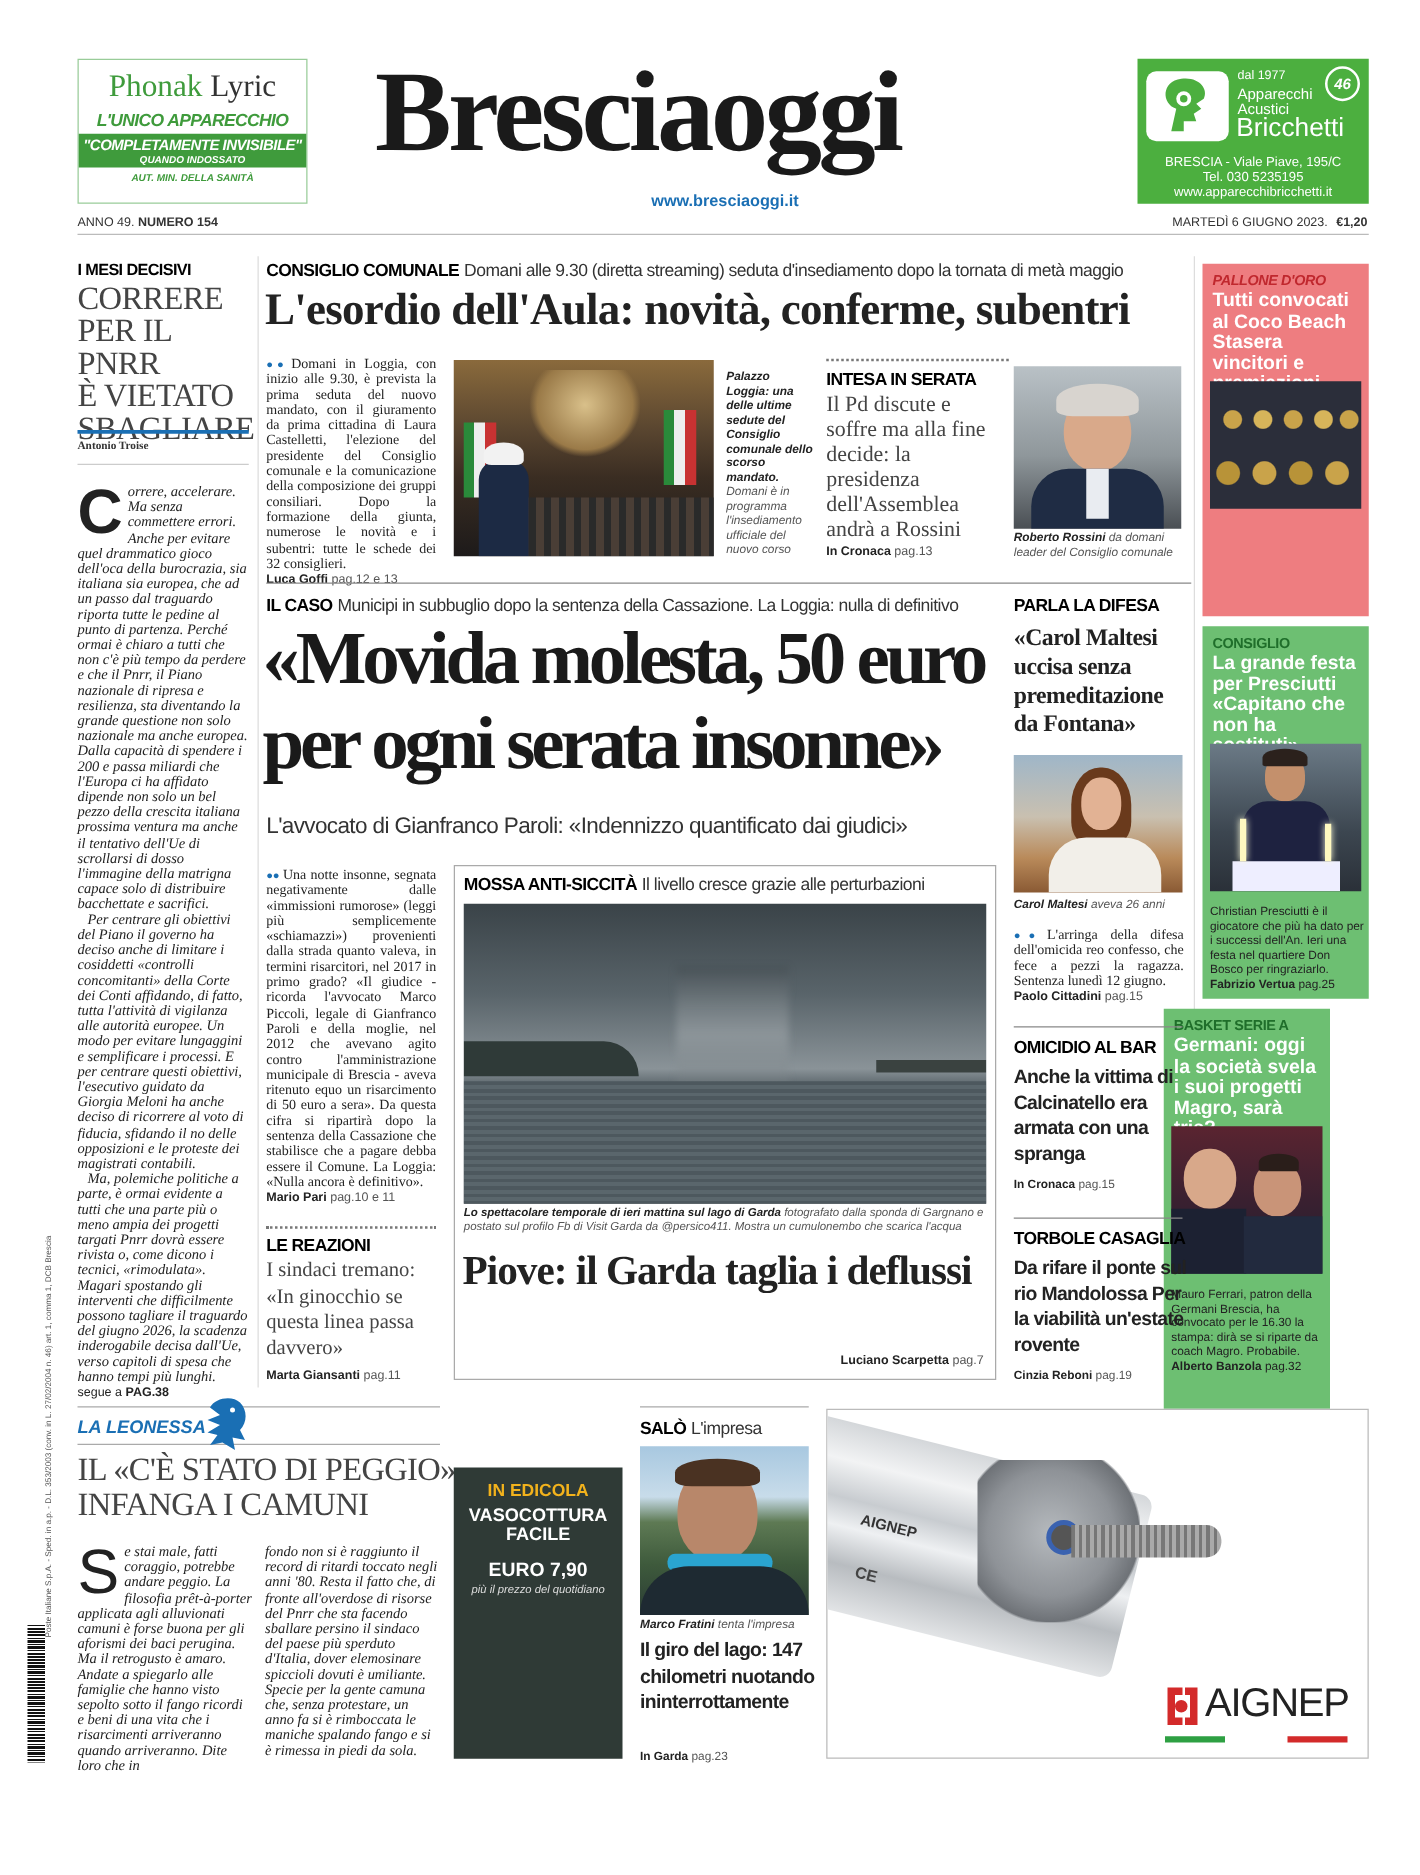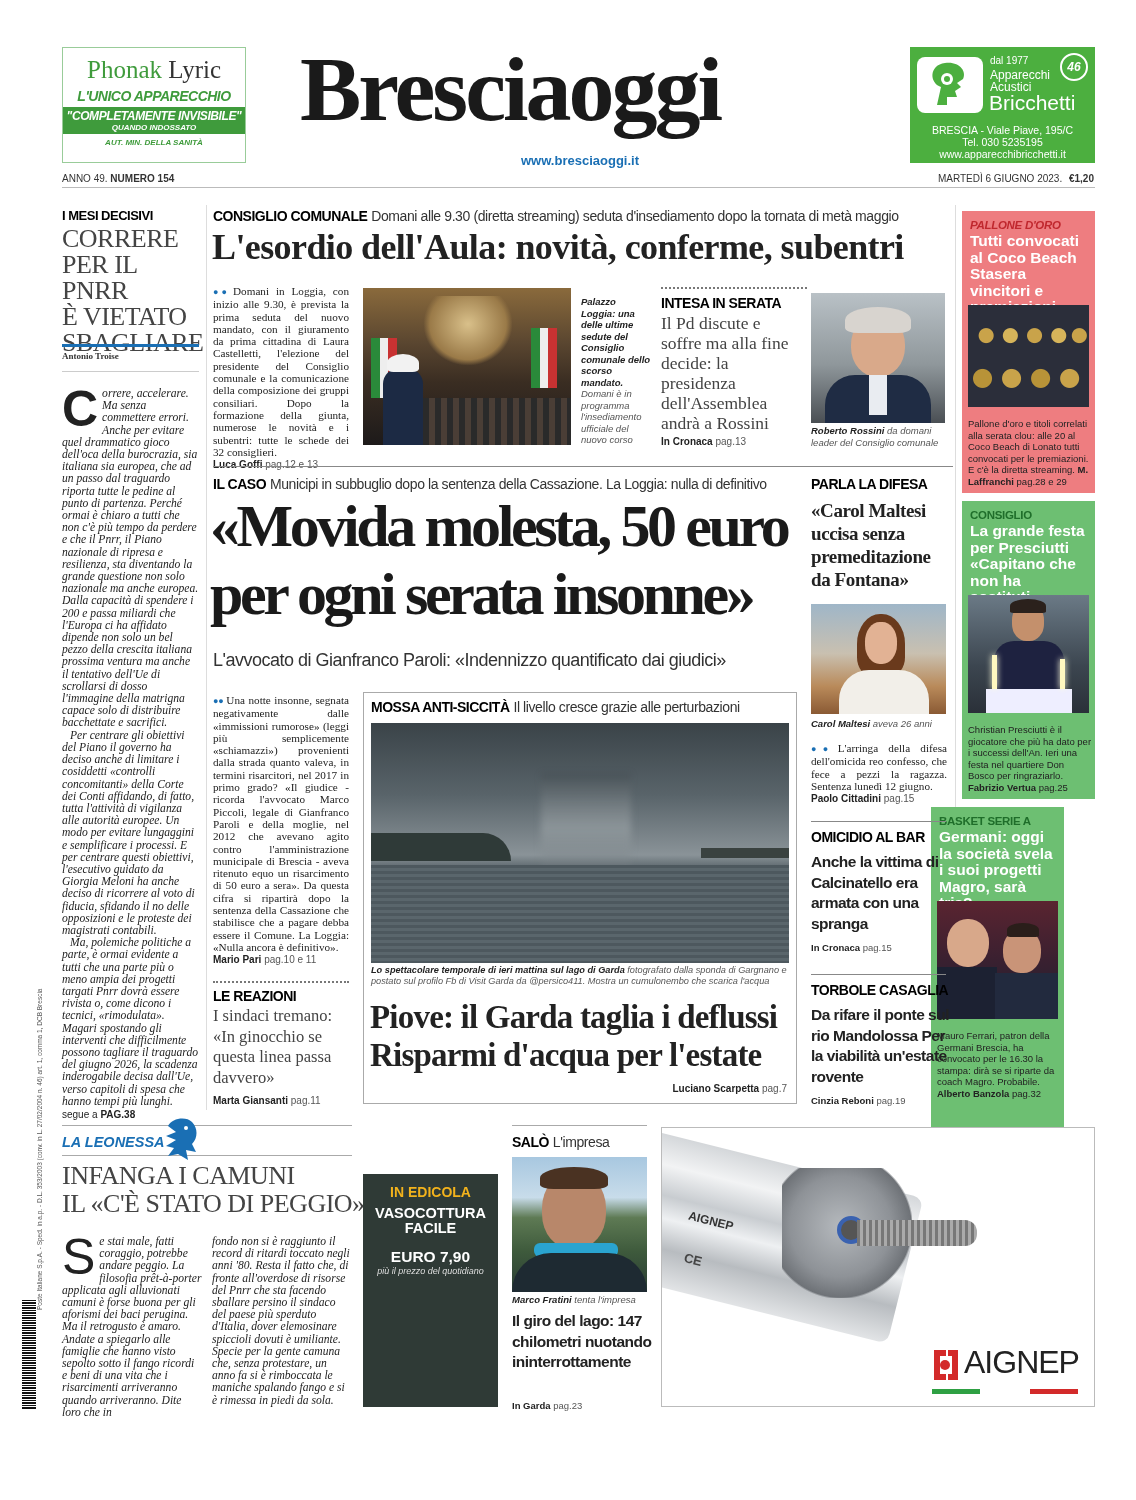--- a/index.html
+++ b/index.html
@@ -142,24 +142,20 @@
 </div>
 
 <div class="hr" style="left:213px;top:466px;width:740px;background:#888"></div>
 
 <div class="side-box" style="left: 962px; top: 211px; width: 133px; height: 282px; background: rgb(238, 125, 128);">
   <div class="sk" style="color: rgb(192, 40, 46); font-style: italic;">PALLONE D'ORO</div>
   <div class="st">Tutti convocati al Coco Beach Stasera vincitori e premiazioni</div>
   <div class="photo" style="left:6px;top:94px;width:121px;height:102px;background:#2b2e3a">
     <div style="position:absolute;inset:0;background:radial-gradient(circle at 15% 30%,#c9a34a 0 7px,transparent 8px),radial-gradient(circle at 35% 30%,#d6b45a 0 7px,transparent 8px),radial-gradient(circle at 55% 30%,#c9a34a 0 7px,transparent 8px),radial-gradient(circle at 75% 30%,#d6b45a 0 7px,transparent 8px),radial-gradient(circle at 92% 30%,#c9a34a 0 7px,transparent 8px),radial-gradient(circle at 12% 72%,#b89338 0 9px,transparent 10px),radial-gradient(circle at 36% 72%,#c9a34a 0 9px,transparent 10px),radial-gradient(circle at 60% 72%,#b89338 0 9px,transparent 10px),radial-gradient(circle at 84% 72%,#c9a34a 0 9px,transparent 10px)"></div>
   </div>
-  <div class="sc" style="position:absolute;left:6px;top:202px;width:124px">
-    <span>Pallone d'oro e titoli correlati alla serata clou: alle 20 al Coco Beach di Lonato tutti convocati per le premiazioni. E c'è la diretta streaming.</span>
-    <b>M. Laffranchi</b> <span>pag.28 e 29</span>
-  </div>
 </div>
 
 <div class="side-box" style="left: 962px; top: 501px; width: 133px; height: 298px; background: rgb(109, 191, 114);">
   <div class="sk" style="color: rgb(31, 110, 42);">CONSIGLIO</div>
   <div class="st">La grande festa per Presciutti «Capitano che non ha sostituti»</div>
   <div class="photo" style="left:6px;top:94px;width:121px;height:118px;background:linear-gradient(180deg,#6b7a86 0%,#3c4650 60%,#2a3038 100%)">
     <div style="position:absolute;left:44px;top:8px;width:32px;height:38px;background:#c4906c;border-radius:45%"></div>
     <div style="position:absolute;left:42px;top:4px;width:36px;height:14px;background:#2b211c;border-radius:50% 50% 10% 10%"></div>
     <div style="position:absolute;left:26px;top:46px;width:70px;height:60px;background:#1e2240;border-radius:20px 20px 0 0"></div>
     <div style="position:absolute;left:18px;top:94px;width:86px;height:24px;background:#eef;"></div>
@@ -222,21 +218,20 @@
   <div style="position:absolute;left:0;top:110px;width:140px;height:28px;background:#2f3a38;border-radius:0 60px 0 0"></div>
   <div style="position:absolute;left:330px;top:125px;width:88px;height:10px;background:#3a4240"></div>
   <div style="position:absolute;left:0;top:142px;width:418px;height:98px;background:repeating-linear-gradient(180deg,#4d585e 0 3px,#5a666c 3px 6px)"></div>
 </div>
 <div class="abs" style="left:371px;top:965px;width:420px;font-size:9.2px;line-height:11px;font-style:italic">
   <b style="color:#222">Lo spettacolare temporale di ieri mattina sul lago di Garda</b>
   <span style="color:#555">fotografato dalla sponda di Gargnano e postato sul profilo Fb di Visit Garda da @persico411. Mostra un cumulonembo che scarica l'acqua</span>
 </div>
 <div class="abs lserif" style="left:370px;top:998px;width:424px;font-weight:700;font-size:33px;line-height:38px;letter-spacing:-0.8px;color:#222;white-space:nowrap">
   <div>Piove: il Garda taglia i deflussi</div>
-  <div>Risparmi d'acqua per l'estate</div>
 </div>
 <div class="abs byline" style="right:349px;top:1083px;text-align:right">
   <b>Luciano Scarpetta</b> <span>pag.7</span>
 </div>
 
 <div class="abs kicker" style="left:811px;top:476px;font-size:14px">PARLA LA DIFESA</div>
 <div class="abs lserif" style="left:811px;top:499px;width:142px;font-weight:700;font-size:19px;line-height:23px;color:#222;letter-spacing:-0.4px">«Carol Maltesi uccisa senza premeditazione da Fontana»</div>
 <div class="photo" style="left:811px;top:604px;width:135px;height:110px;background:linear-gradient(180deg,#9fb6c8 0%,#c9c0b0 45%,#b98a5a 75%,#8a5a34 100%)">
   <div style="position:absolute;left:46px;top:10px;width:48px;height:62px;background:#6a3a1c;border-radius:48% 48% 30% 30%"></div>
   <div style="position:absolute;left:54px;top:18px;width:32px;height:42px;background:#e2b294;border-radius:46%"></div>
@@ -270,22 +265,22 @@
 <div class="hr" style="left:62px;top:1125px;width:290px;background:#aaa"></div>
 <div class="hr" style="left:62px;top:1155px;width:290px;background:#aaa"></div>
 <div class="abs" style="left:62px;top:1134px;font-size:14.5px;font-weight:700;font-style:italic;color:#1a6fb4">LA LEONESSA</div>
 <div class="abs" style="left:162px;top:1116px;width:38px;height:46px">
   <svg width="38" height="46" viewBox="0 0 38 46">
       <path d="M6 10 C10 2 24 0 30 6 C36 12 36 22 30 28 L34 36 L24 34 L26 44 L16 38 L6 40 L12 32 L4 30 L14 24 L4 20 L14 16 Z" fill="#1a6fb4"></path>
       <circle cx="24" cy="12" r="2" fill="#fff"></circle>
     </svg>
 </div>
 <div class="abs lserif" style="left:62px;top:1162px;width:300px;font-size:26px;line-height:28px;color:#444;letter-spacing:-0.5px;white-space:nowrap">
+  <div>IL «C'È STATO DI PEGGIO»</div>
   <div>INFANGA I CAMUNI</div>
-  <div>IL «C'È STATO DI PEGGIO»</div>
 </div>
 <div class="abs" style="left:62px;top:1236px;width:140px">
   <div style="float:left;font-family:'Liberation Sans',sans-serif;font-size:50px;line-height:42px;margin:0 4px 0 0;color:#222">S</div>
   <p class="italic-body">e stai male, fatti coraggio, potrebbe andare peggio. La filosofia prêt-à-porter applicata agli alluvionati camuni è forse buona per gli aforismi dei baci perugina. Ma il retrogusto è amaro. Andate a spiegarlo alle famiglie che hanno visto sepolto sotto il fango ricordi e beni di una vita che i risarcimenti arriveranno quando arriveranno. Dite loro che in</p>
 </div>
 <div class="abs italic-body" style="left:212px;top:1236px;width:140px">fondo non si è raggiunto il record di ritardi toccato negli anni '80. Resta il fatto che, di fronte all'overdose di risorse del Pnrr che sta facendo sballare persino il sindaco del paese più sperduto d'Italia, dover elemosinare spiccioli dovuti è umiliante. Specie per la gente camuna che, senza protestare, un anno fa si è rimboccata le maniche spalando fango e si è rimessa in piedi da sola.</div>
 
 <div class="abs" style="left:363px;top:1174px;width:135px;height:233px;background:#2f3a36;text-align:center;color:#fff">
   <div style="margin-top:10px;color:#f2b21c;font-weight:700;font-size:14px">IN EDICOLA</div>
   <div style="margin:6px auto 0;width:120px;font-weight:700;font-size:14.5px;line-height:15px">VASOCOTTURA FACILE</div>

